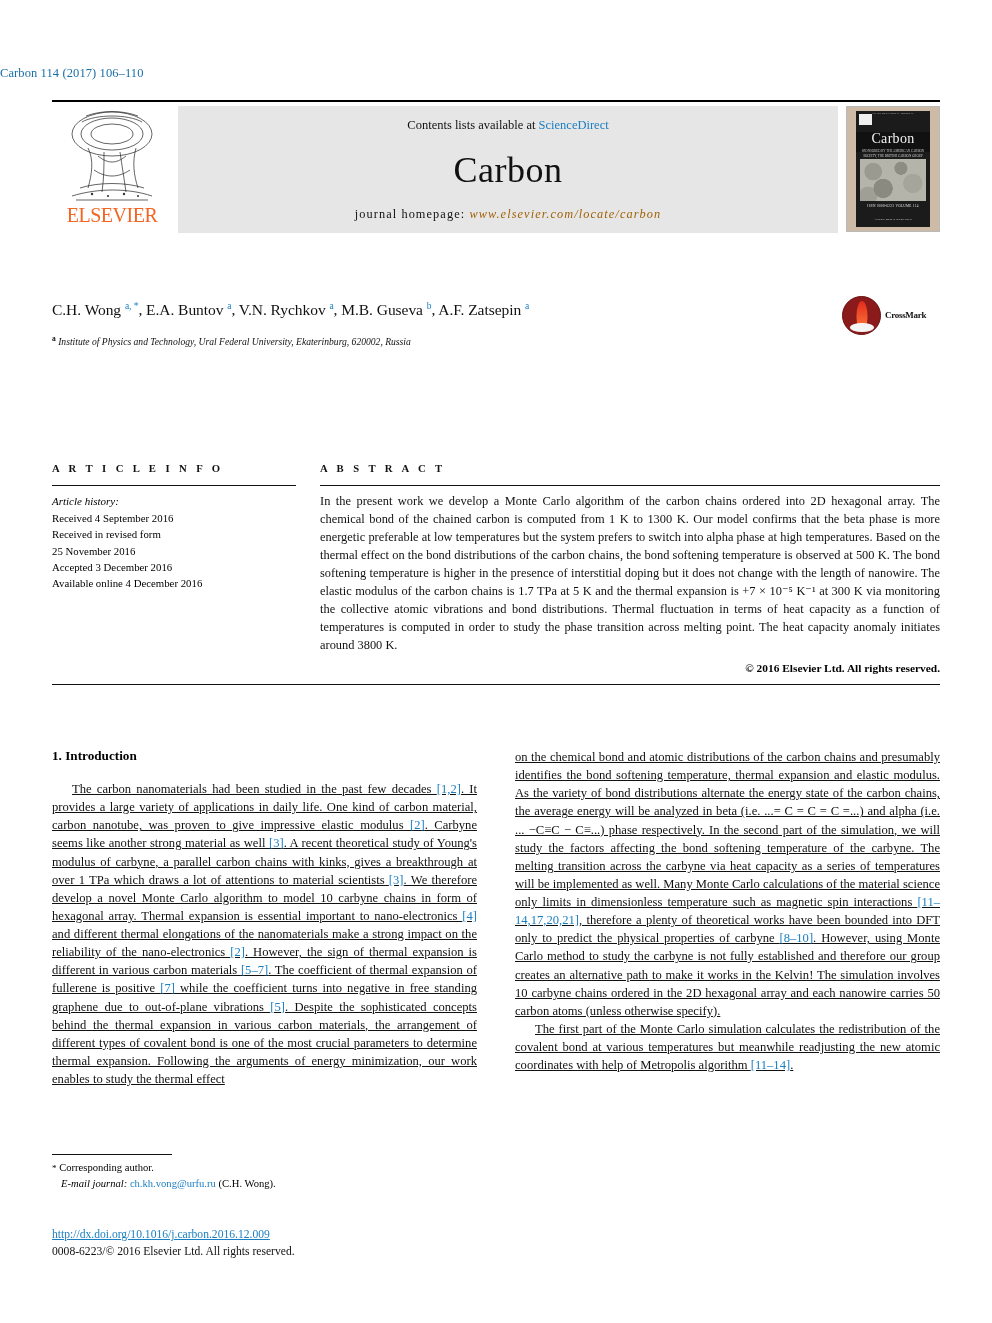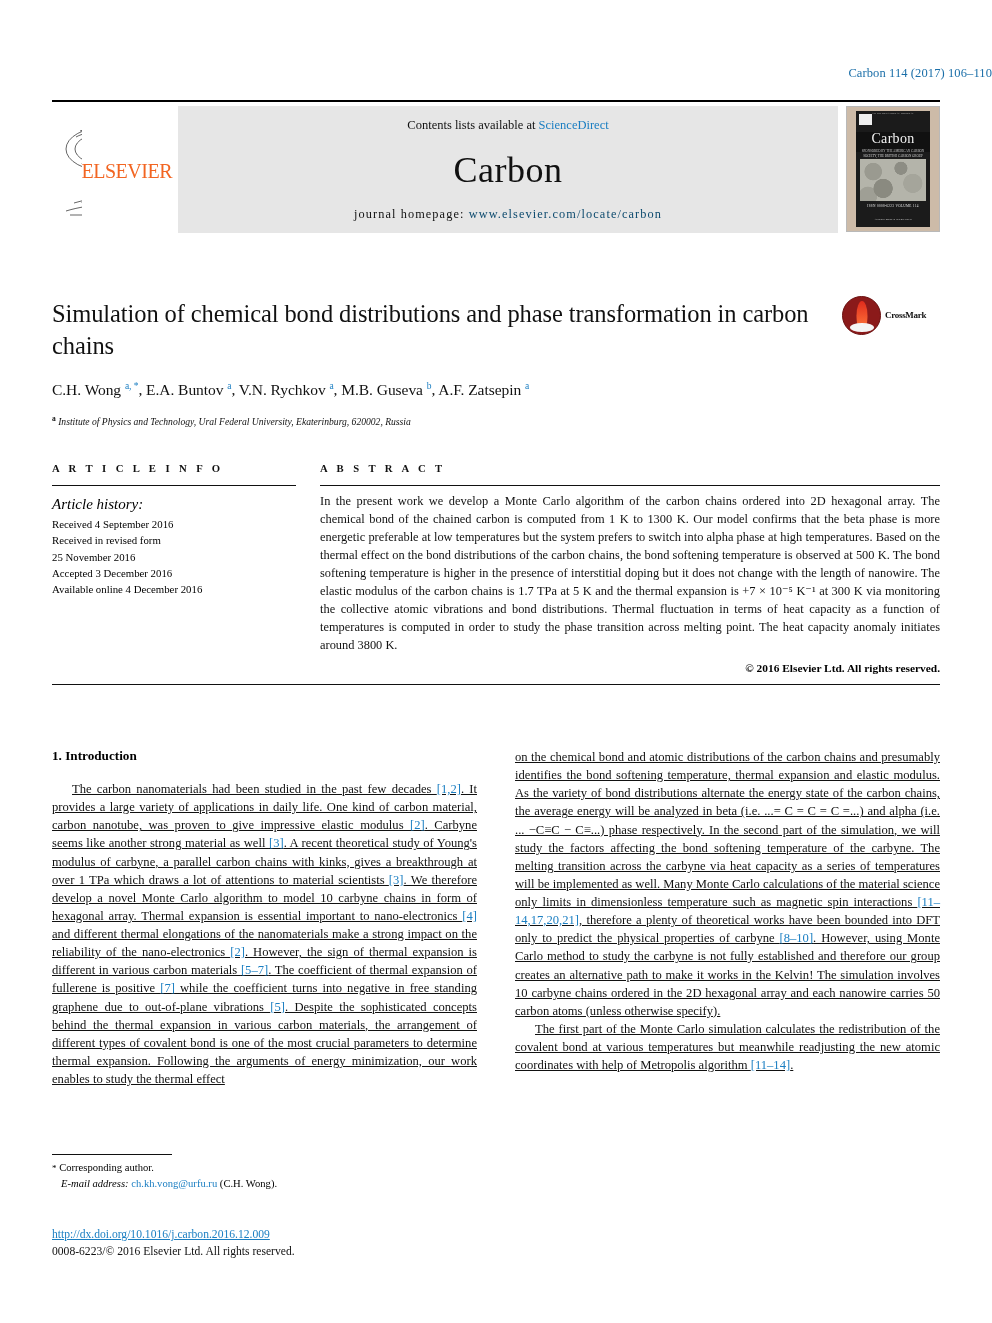--- a/index.html
+++ b/index.html
@@ -21,21 +21,21 @@
     height: 1323px;
     padding: 0;
   }
 
   
   .running-head {
     position: absolute;
     top: 66px;
     left: 0;
     width: 992px;
-    text-align: right;
+    text-align: left;
     font-size: 12.5px;
     color: #1a6ea8;
     letter-spacing: 0.1px;
   }
 
   
   .masthead {
     position: absolute;
     top: 100px;
     left: 52px;
@@ -48,20 +48,21 @@
   .masthead-body {
     display: flex;
     align-items: stretch;
     height: 127px;
     margin-top: 4px;
   }
   .elsevier-block {
     width: 120px;
     flex: 0 0 120px;
     display: flex;
+    flex-direction: column;
     justify-content: flex-start;
     align-items: center;
     padding-top: 2px;
   }
   .elsevier-tree {
     width: 108px;
     height: 96px;
     overflow: hidden;
   }
   .elsevier-word {
@@ -99,21 +100,22 @@
     letter-spacing: 0.5px;
     color: #111;
     line-height: 1;
   }
   .homepage-line {
     font-size: 12.3px;
     letter-spacing: 1.1px;
     color: #111;
   }
   .homepage-line .url {
-    color: #0c4a6e;
+    color: #a16207;
+    font-style: italic;
   }
   .cover-thumb {
     flex: 0 0 92px;
     width: 92px;
     height: 124px;
     border: 1px solid #b9b9b9;
     position: relative;
     overflow: hidden;
     background: #cdbba8;
   }
@@ -297,21 +299,21 @@
     letter-spacing: 3.4px;
     color: #111;
   }
   .thin-rule {
     border-top: 1.6px solid #111;
     margin-top: 11px;
     margin-bottom: 7px;
   }
   .history-title {
     font-style: italic;
-    font-size: 15px;
+    font-size: 11px;
     line-height: 1.52;
   }
   .history-line {
     font-size: 10.8px;
     line-height: 1.52;
   }
   .abstract-text {
     font-size: 12.4px;
     line-height: 1.45;
     text-align: justify;
@@ -472,21 +474,20 @@
       </div>
 
     </div>
   </div>
 
   <div class="title-area">
     <div class="crossmark">
       <div class="crossmark-badge"></div>
       <div class="crossmark-text">CrossMark</div>
     </div>
-    <h1 class="article-title">Simulation of chemical bond distributions and phase transformation in carbon chains</h1>
     <div class="authors">C.H. Wong <sup>a, *</sup>, E.A. Buntov <sup>a</sup>, V.N. Rychkov <sup>a</sup>, M.B. Guseva <sup>b</sup>, A.F. Zatsepin <sup>a</sup></div>
     <div class="affiliations">
       <div>
         <sup>a</sup>
         <span>Institute of Physics and Technology, Ural Federal University, Ekaterinburg, 620002, Russia</span>
       </div>
     </div>
   </div>
 
   <div class="infoblock">
@@ -524,21 +525,21 @@
     </div>
   </div>
 
   <div class="footnote">
     <div class="footnote-rule"></div>
     <div class="footnote-line">
       <span class="star">*</span>
       <span>Corresponding author.</span>
     </div>
     <div class="footnote-line" style="padding-left:18px">
-      <em>E-mail address:</em>
+      <em>E-mail journal:</em>
       <span class="link">ch.kh.vong@urfu.ru</span>
       <span>(C.H. Wong).</span>
     </div>
   </div>
 
   <div class="imprint">
     <div class="doi-line">http://dx.doi.org/10.1016/j.carbon.2016.12.009</div>
     <div class="issn-line">0008-6223/© 2016 Elsevier Ltd. All rights reserved.</div>
   </div>
 

